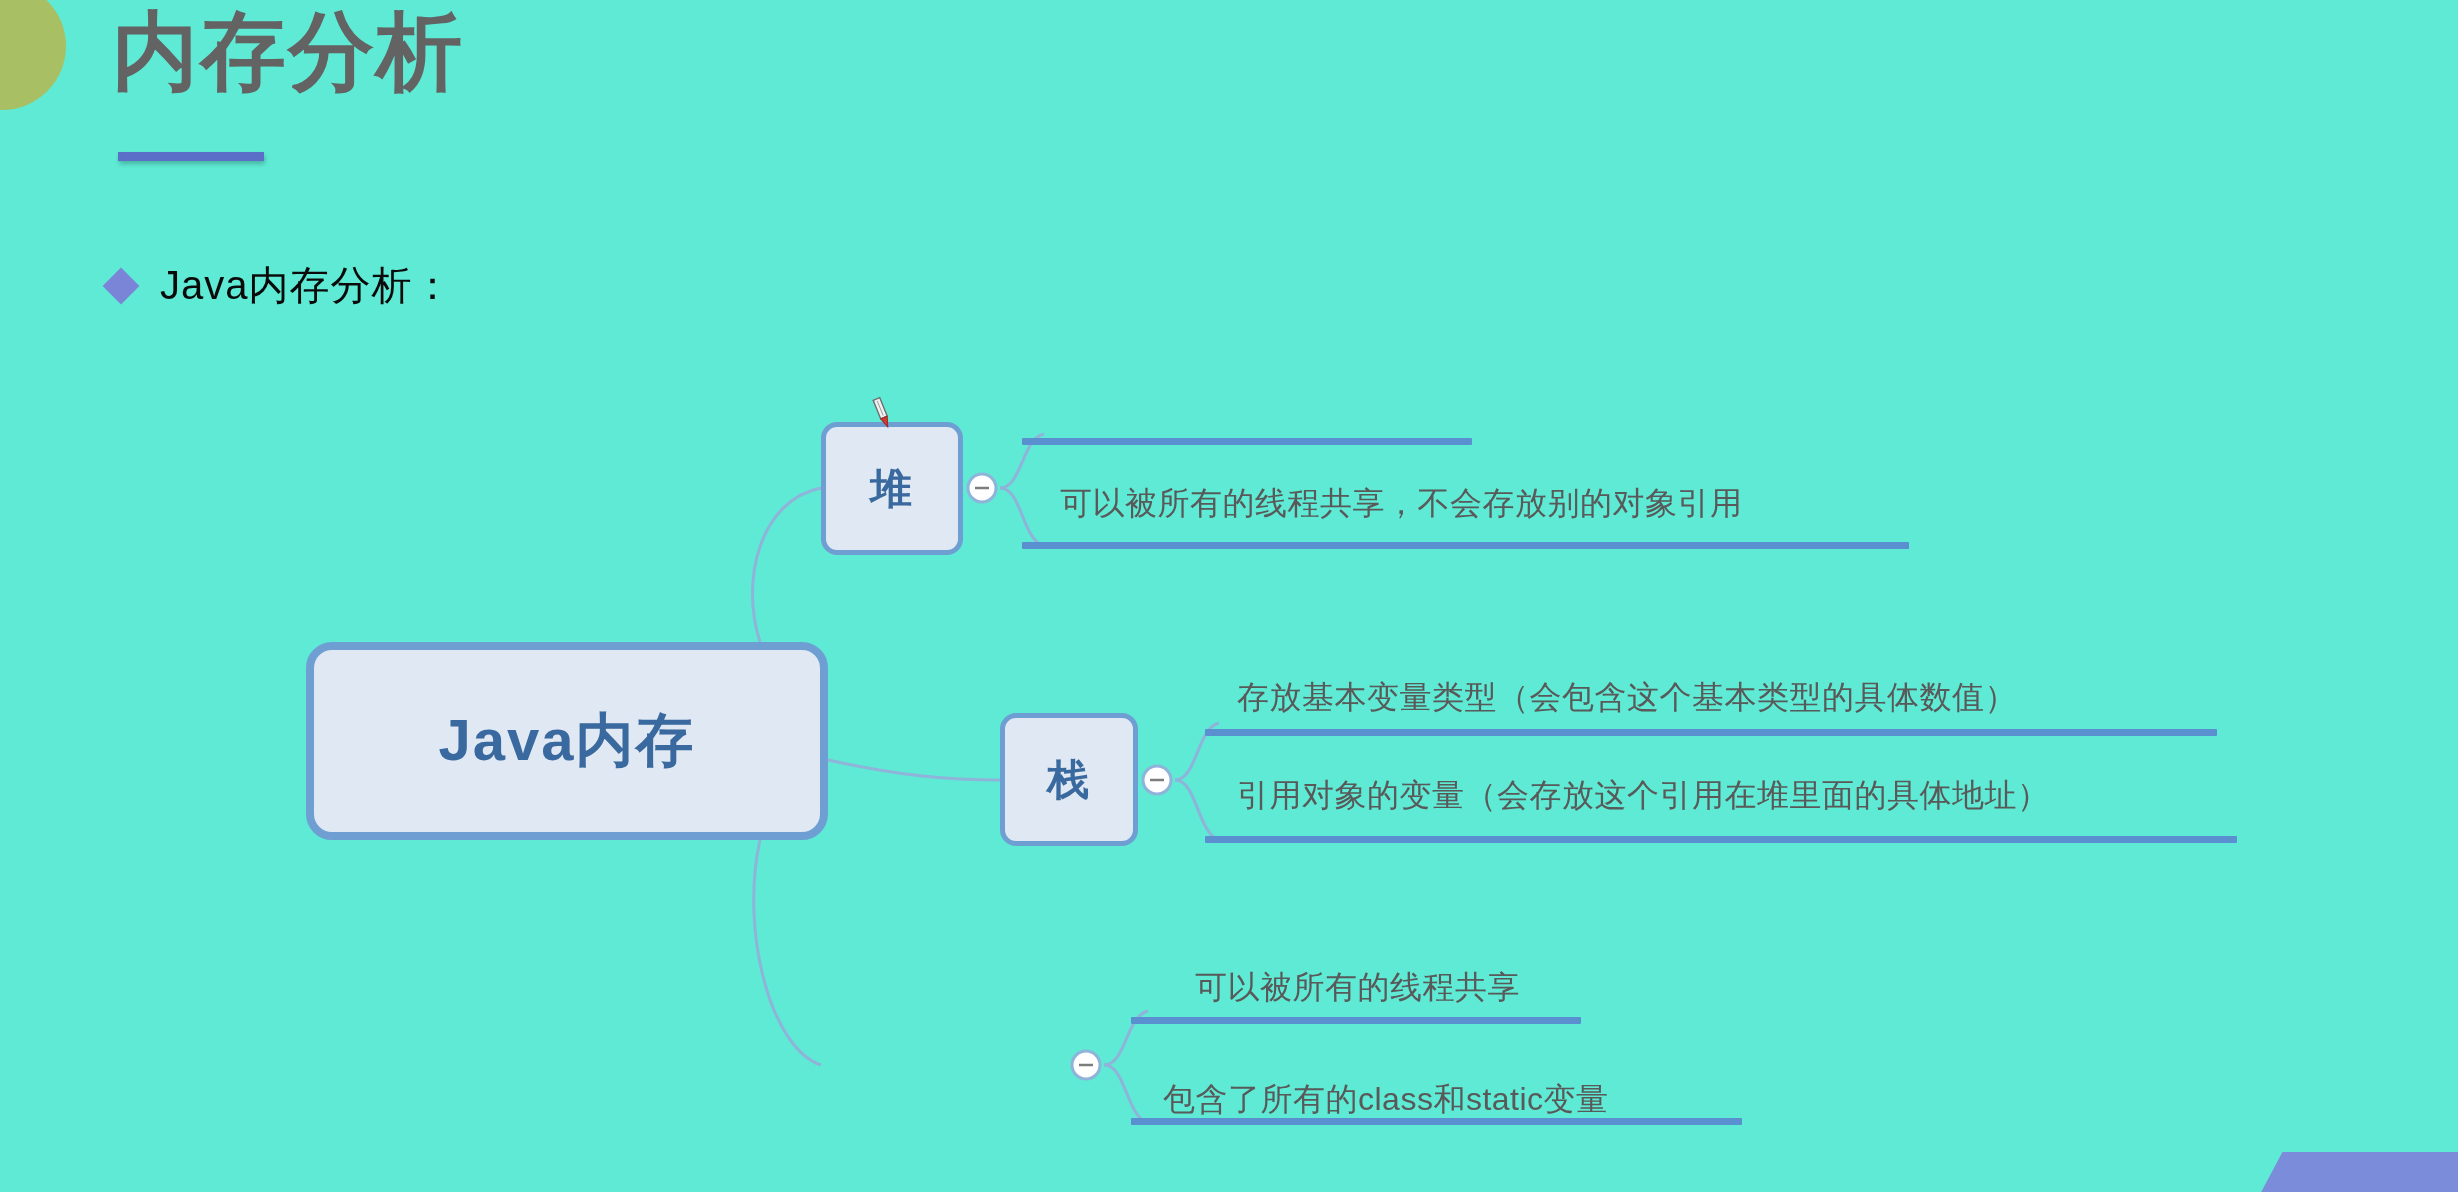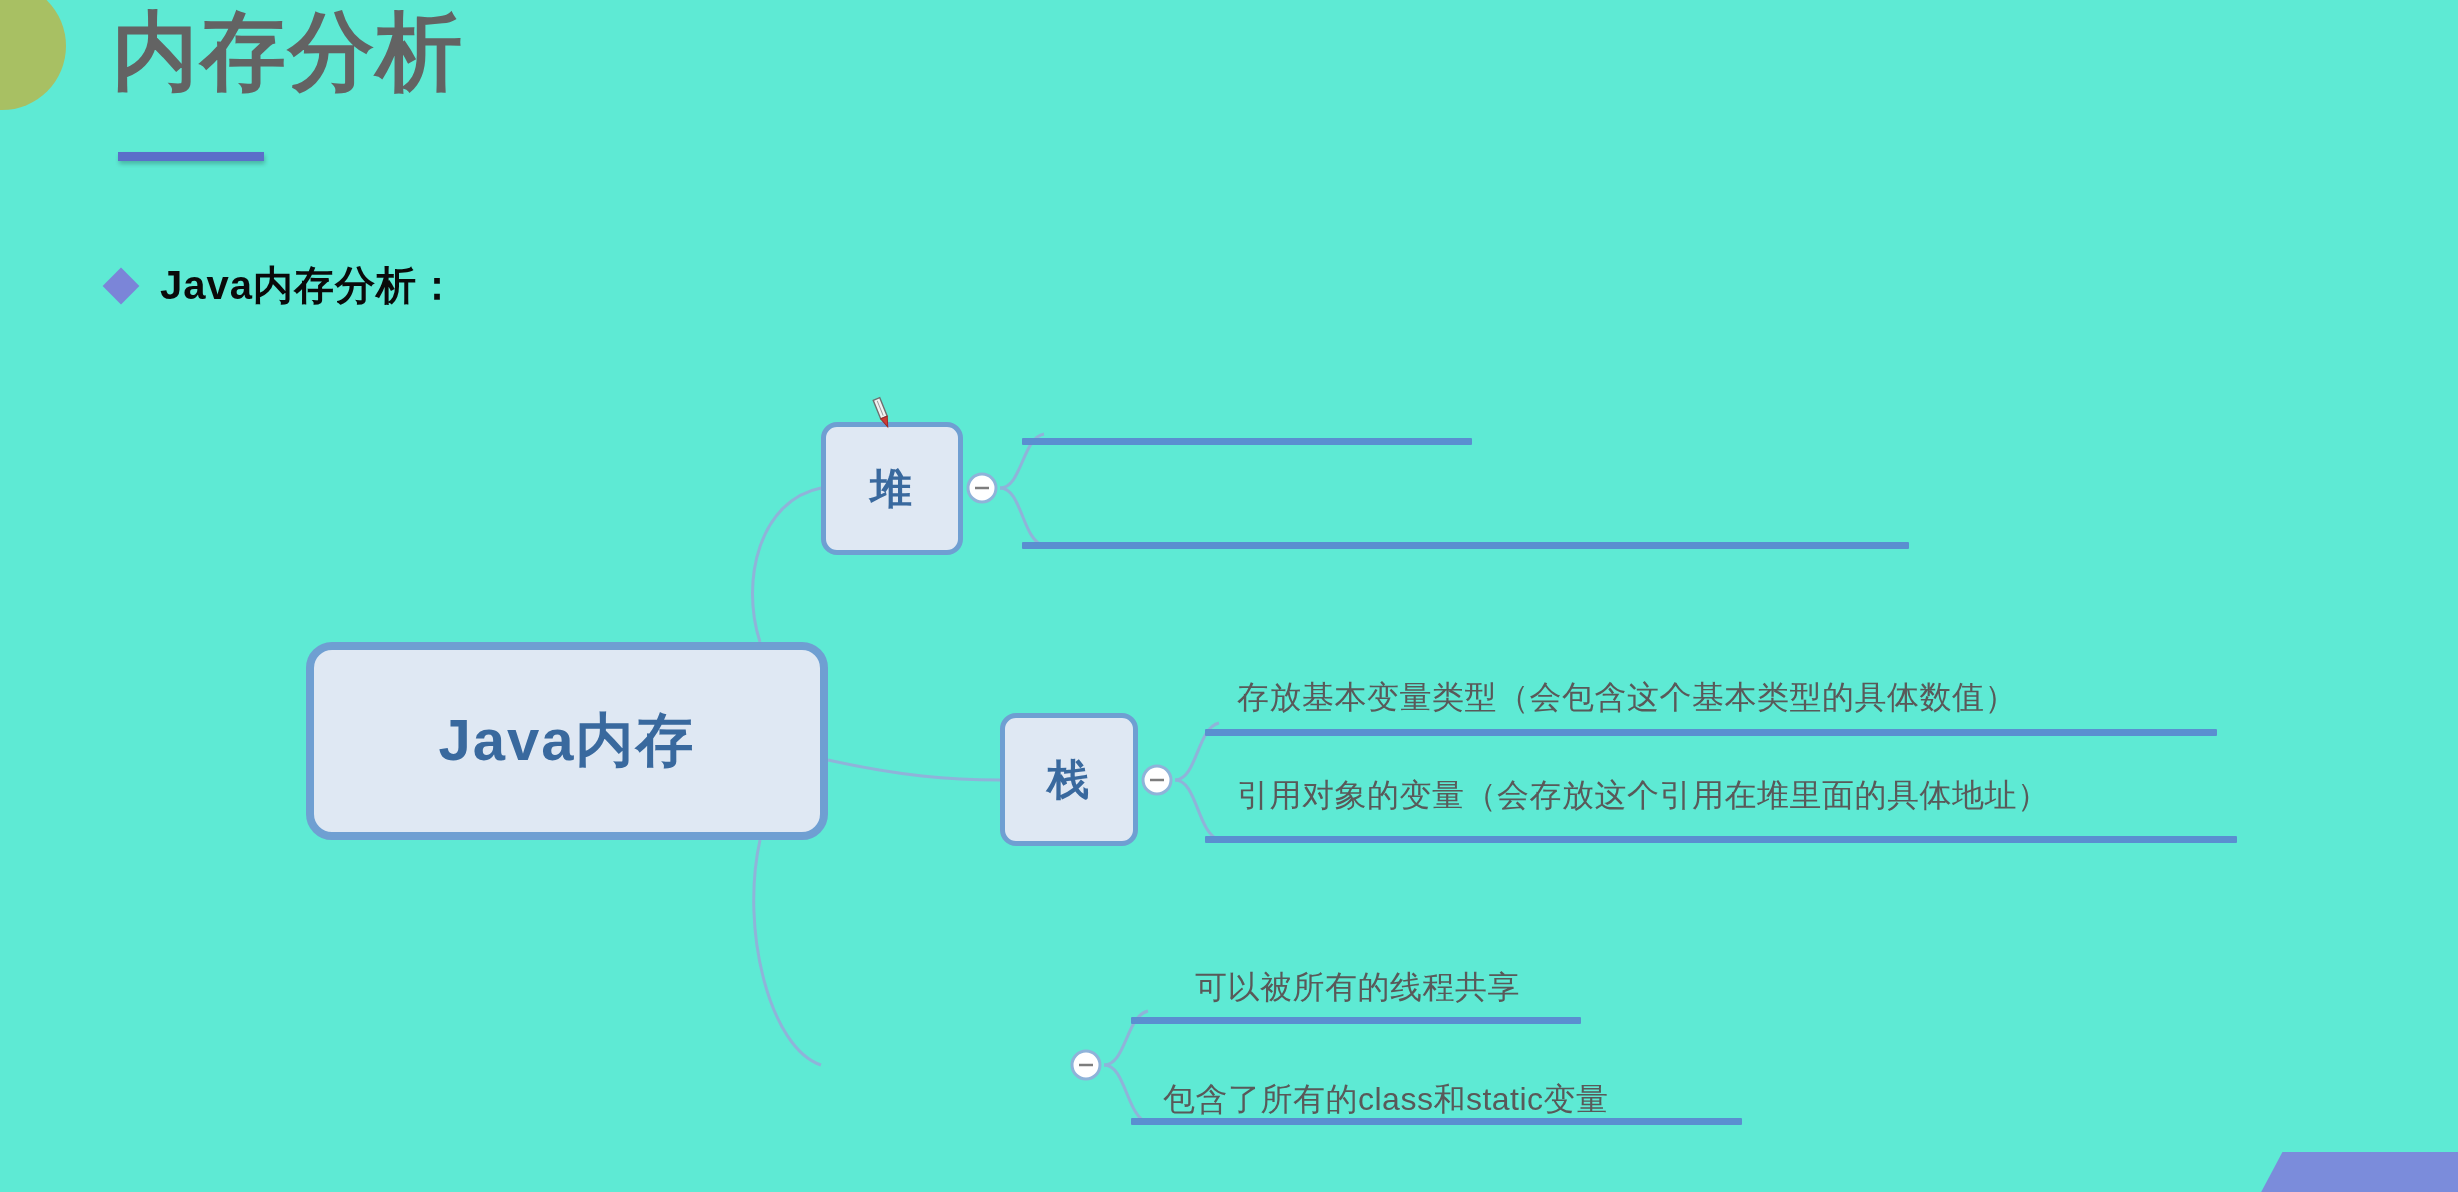--- a/index.html
+++ b/index.html
@@ -73,21 +73,21 @@
   .bullet-diamond {
     width: 26px;
     height: 26px;
     background: #7b85d8;
     transform: rotate(45deg);
     margin-right: 26px;
     flex: none;
   }
   .bullet-text {
     font-size: 40px;
-    font-weight: bold;
+    font-weight: normal;
     color: #0a0a0a;
     letter-spacing: 1px;
   }
 
   
   #mindmap {
     position: absolute;
     left: 0;
     top: 330px;
     width: 2458px;
@@ -199,20 +199,21 @@
     </svg>
 
     <div class="node node-root">
       <span>Java内存</span>
     </div>
 
     <div class="node node-branch node-heap">
       <span>堆</span>
     </div>
     <div class="leaf-bar" style="left:1022px; top:108px; width:450px;"></div>
+    <div class="leaf-label" style="left:1060px; top:152px;">可以被所有的线程共享，不会存放别的对象引用</div>
     <div class="leaf-bar" style="left:1022px; top:212px; width:887px;"></div>
 
     <div class="node node-branch node-stack">
       <span>栈</span>
     </div>
     <div class="leaf-label" style="left:1237px; top:346px;">存放基本变量类型（会包含这个基本类型的具体数值）</div>
     <div class="leaf-bar" style="left:1205px; top:399px; width:1012px;"></div>
     <div class="leaf-label" style="left:1237px; top:444px;">引用对象的变量（会存放这个引用在堆里面的具体地址）</div>
     <div class="leaf-bar" style="left:1205px; top:506px; width:1032px;"></div>
 

